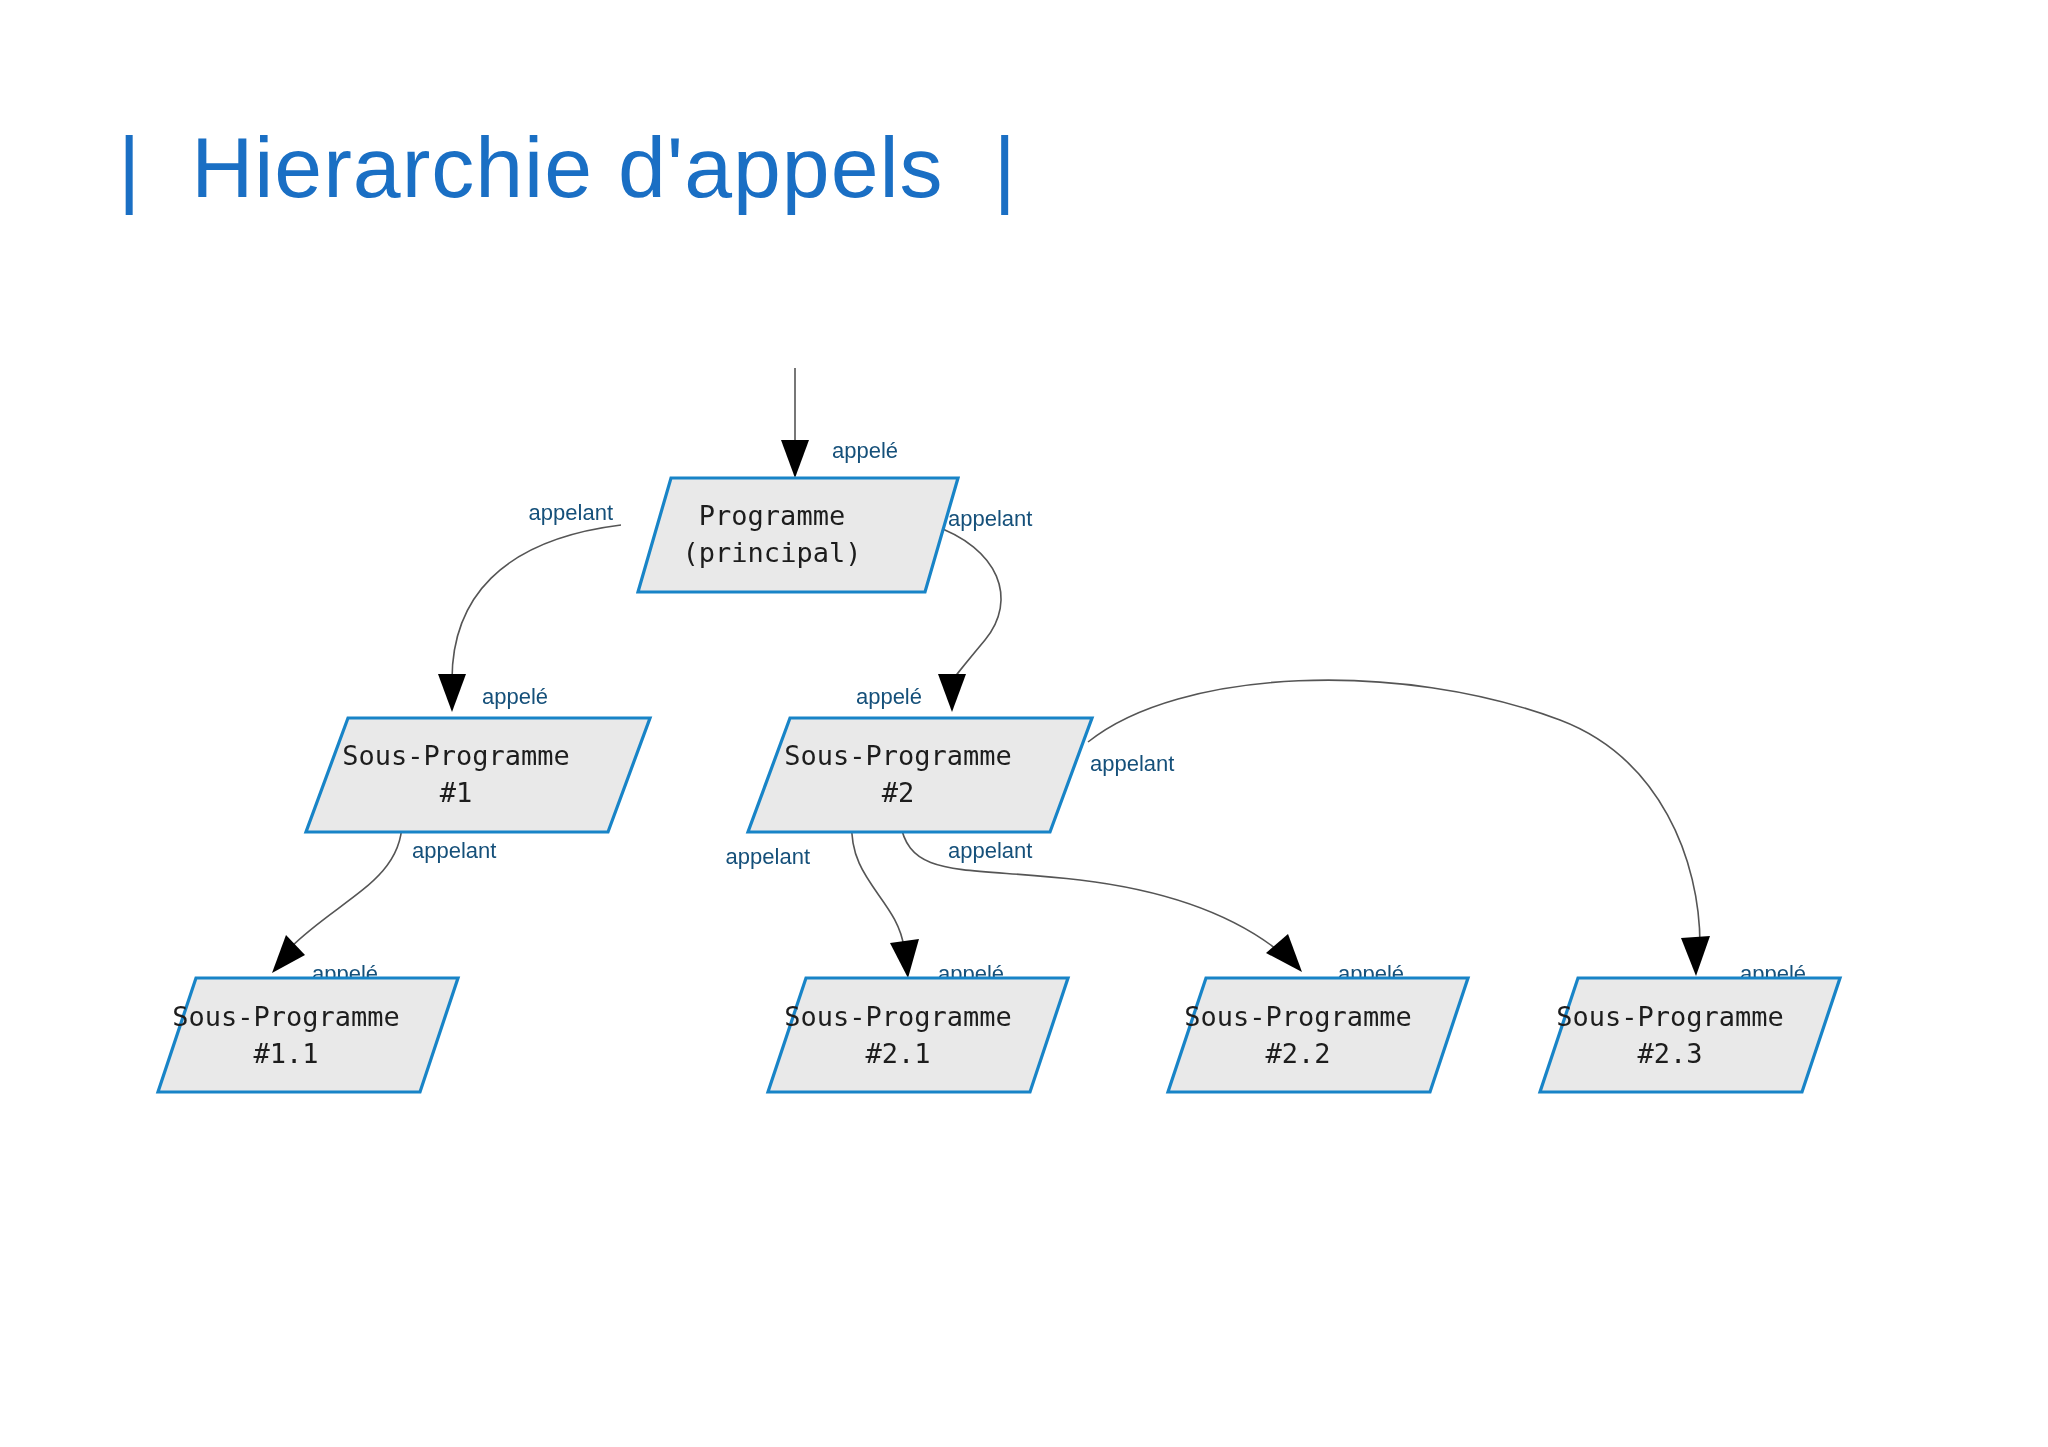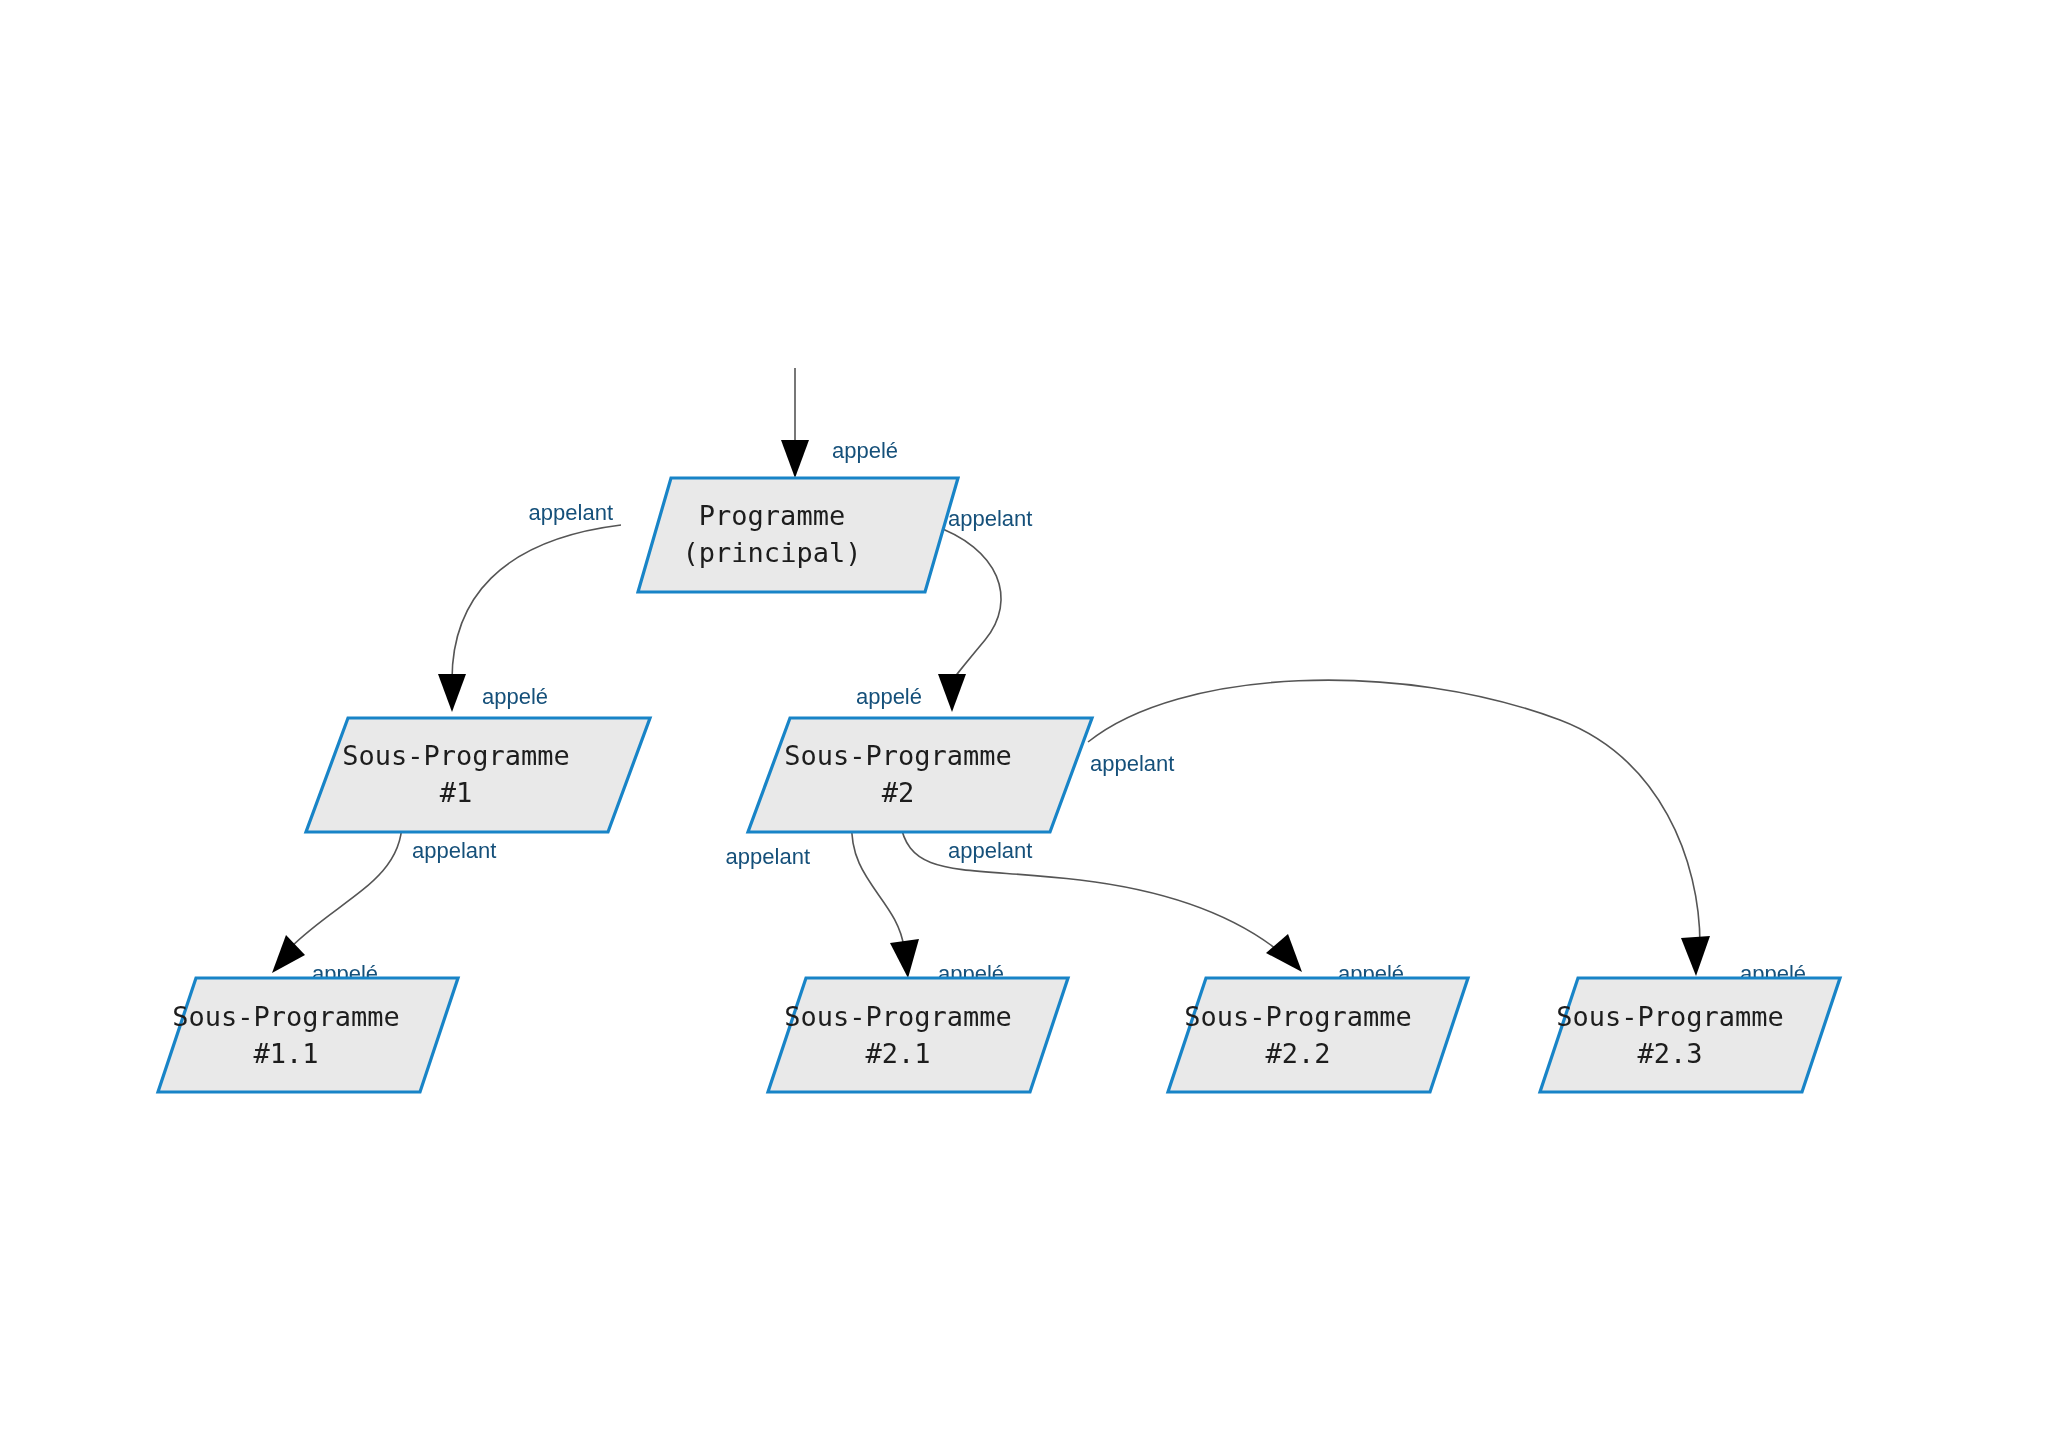--- a/index.html
+++ b/index.html
@@ -60,20 +60,21 @@
     white-space: pre;
   }
   .edge-label.start { text-anchor: end; }
   .edge-label.lead  { text-anchor: start; }
 </style>
 </head>
 <body>
 
 <div id="page">
 
+  <div id="slide-title">|  Hierarchie d'appels  |</div>
 
   <svg class="diagram" viewBox="0 0 2048 1447">
 
     <g>
       <path class="edge-path" d="M 795 368 L 795 452"></path>
       <polygon points="795,478 781,440 809,440" fill="#000000"></polygon>
       <text class="edge-label lead" x="832" y="452">appelé</text>
     </g>
 
     <g>

